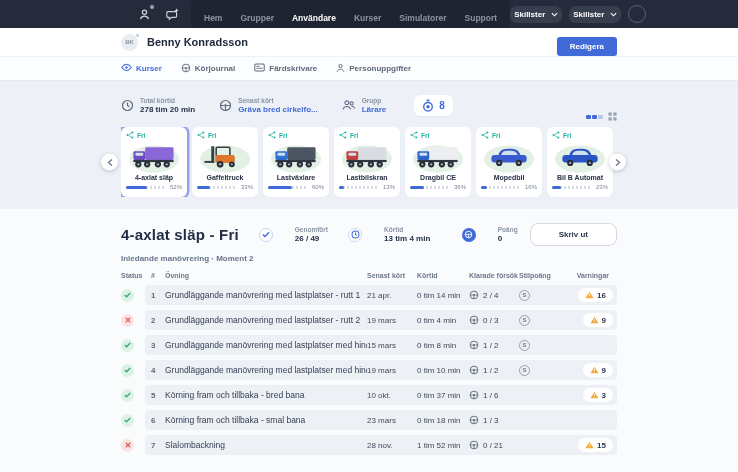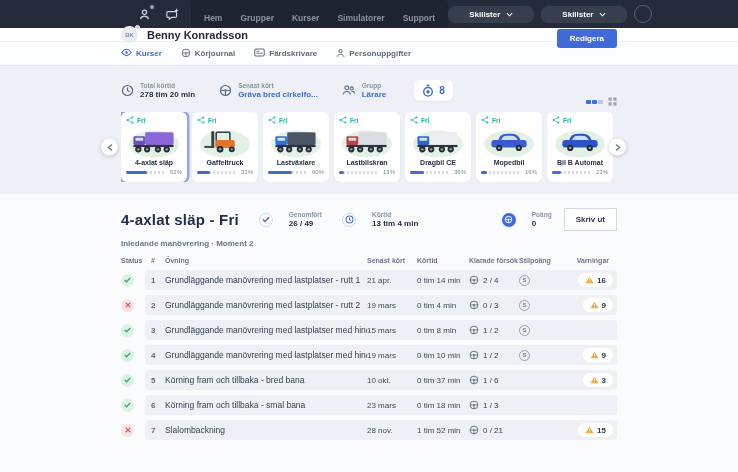--- a/index.html
+++ b/index.html
@@ -10,25 +10,25 @@
   .topbar { height:28px; background:#252b3a; display:flex; align-items:stretch; padding:0 121px; }
   .brand { display:flex; align-items:center; gap:5px; color:#fff; font-weight:700; font-size:10.5px; letter-spacing:.2px; }
   .top-icons { display:flex; align-items:center; gap:10px; margin-left:14px; }
   .icon-btn { position:relative; width:18px; height:18px; display:flex; align-items:center; justify-content:center; border-radius:50%; cursor:pointer; }
   .icon-btn svg { display:block; }
   .badge-dot { position:absolute; top:-1px; right:-2px; width:6px; height:6px; border-radius:50%; background:#9aa3b2; border:1px solid #252b3a; }
   .nav { display:flex; align-items:stretch; background:#1e2431; border-radius:4px; margin:0 0 0 10px; padding:0 4px; }
   .nav-item { display:flex; align-items:center; padding:16px 9px; font-size:8.5px; font-weight:600; color:#8b93a4; cursor:pointer; border-bottom:2px solid transparent; border-top:2px solid transparent; }
   .nav-item.active { color:#fff; border-bottom-color:#fff; }
   .top-right { margin-left:auto; display:flex; align-items:center; gap:7px; }
-  .select-btn { display:flex; align-items:center; gap:6px; background:#373e4e; color:#fff; font-size:8px; font-weight:600; padding:4px 21px; border-radius:7px; cursor:pointer; }
+  .select-btn { display:flex; align-items:center; gap:6px; background:#373e4e; color:#fff; font-size:8px; font-weight:600; padding:4px 4px; border-radius:7px; cursor:pointer; }
   .avatar-jl { width:18px; height:18px; border-radius:50%; border:1.5px solid #59617a; color:#fff; font-size:6.5px; font-weight:700; display:flex; align-items:center; justify-content:center; cursor:pointer; }
 
   
-  .user-row { height:14px; background:#fff; display:flex; align-items:center; padding:0 121px; border-bottom:1px solid #eef1f5; }
+  .user-row { height:29px; background:#fff; display:flex; align-items:center; padding:0 121px; border-bottom:1px solid #eef1f5; }
   .avatar-bk { position:relative; width:17px; height:17px; border-radius:50%; background:#e9edf2; color:#8a93a3; font-size:6px; font-weight:700; display:flex; align-items:center; justify-content:center; }
   .avatar-bk .dot { position:absolute; top:-1px; right:-2px; width:5px; height:5px; border-radius:50%; background:#c6cdd7; border:1px solid #fff; }
   .user-name { margin-left:9px; font-size:11px; font-weight:700; color:#20293d; }
   .btn-primary { margin-left:auto; background:#3f6ad8; color:#fff; border:none; font-size:8px; font-weight:700; padding:5px 13px; border-radius:3px; cursor:pointer; font-family:inherit;margin-top:8px; }
 
   
   .tab-row { height:24px; background:#fcfdfe; border-bottom:1px solid #e6eaf0; display:flex; align-items:center; gap:19px; padding:0 121px; }
   .tab { display:flex; align-items:center; gap:4px; font-size:8px; font-weight:700; color:#5f6b7c; cursor:pointer; }
   .tab.active { color:#3f6ad8; }
   .tab svg { color:#5f6b7c; }
@@ -64,27 +64,27 @@
   .track { flex:1; height:3px; border-radius:2px; background:repeating-linear-gradient(90deg,#d6dce5 0 2px,transparent 2px 4px); position:relative; }
   .fill { position:absolute; left:0; top:0; height:100%; border-radius:2px; background:#3f6ad8; width:var(--pct,0%); }
   .pct { font-size:6px; color:#7c8696; min-width:13px; text-align:right; }
   .car-btn { position:absolute; top:50%; transform:translateY(-50%); width:17px; height:17px; border-radius:50%; background:#fff; box-shadow:0 1px 4px rgba(30,40,70,.25); display:flex; align-items:center; justify-content:center; cursor:pointer; z-index:5; border:none; }
   .car-btn.left { left:-20px; } .car-btn.right { right:-9px; }
 
   
   .main { padding:10px 121px 0; }
   .title-row { display:flex; align-items:center; margin-top:4px; }
   .course-title { font-size:15px; font-weight:800; color:#232d45; letter-spacing:.2px; }
-  .m-stat { display:flex; align-items:center; gap:16px; margin-left:20px; }
+  .m-stat { display:flex; align-items:center; gap:22px; margin-left:20px; }
   .m-ico { width:14px; height:14px; border-radius:50%; display:flex; align-items:center; justify-content:center; flex:none; }
   .m-ico.check { background:#fff; border:1px solid #c9d7f3; color:#3f6ad8; }
   .m-ico.clock { background:#fff; border:1px solid #c9d7f3; color:#3f6ad8; }
   .m-ico.points { background:#3f6ad8; color:#fff; }
   .title-right { margin-left:auto; display:flex; align-items:center; gap:12px; }
-  .btn-outline { background:#fff; border:1px solid #d4dae3; border-radius:0; font-size:8px; font-weight:700; color:#2c3750; padding:6px 11px; cursor:pointer; font-family:inherit; }
+  .btn-outline { background:#fff; border:1px solid #d4dae3; border-radius:8px; font-size:8px; font-weight:700; color:#2c3750; padding:6px 28px; cursor:pointer; font-family:inherit; }
   .subtitle { margin-top:8px; font-size:8px; font-weight:700; color:#66758c; }
 
   
   .table { margin-top:9px; }
   .t-line { display:flex; align-items:center; }
   .t-status-col { width:24px; flex:none; display:flex; justify-content:flex-start; }
   .t-box { flex:1; display:grid; grid-template-columns:14px 202px 50px 52px 50px 42px 1fr; align-items:center; padding-left:6px; }
   .t-head { margin-bottom:6px; }
   .t-head .hcell { font-size:7px; font-weight:700; color:#6e7889; white-space:nowrap; }
   .t-row { margin-bottom:5px; }
@@ -120,20 +120,21 @@
           <path d="M13 1v4M11 3h4" stroke="#cdd3dd" stroke-width="1.3"></path>
         </svg>
     </div>
   </div>
   <nav class="nav">
 
       <span class="nav-item">Hem</span>
 
       <span class="nav-item">Grupper</span>
 
+      <span class="nav-item active">Användare</span>
 
       <span class="nav-item">Kurser</span>
 
       <span class="nav-item">Simulatorer</span>
 
       <span class="nav-item">Support</span>
 
   </nav>
   <div class="top-right">
     <div class="select-btn">

